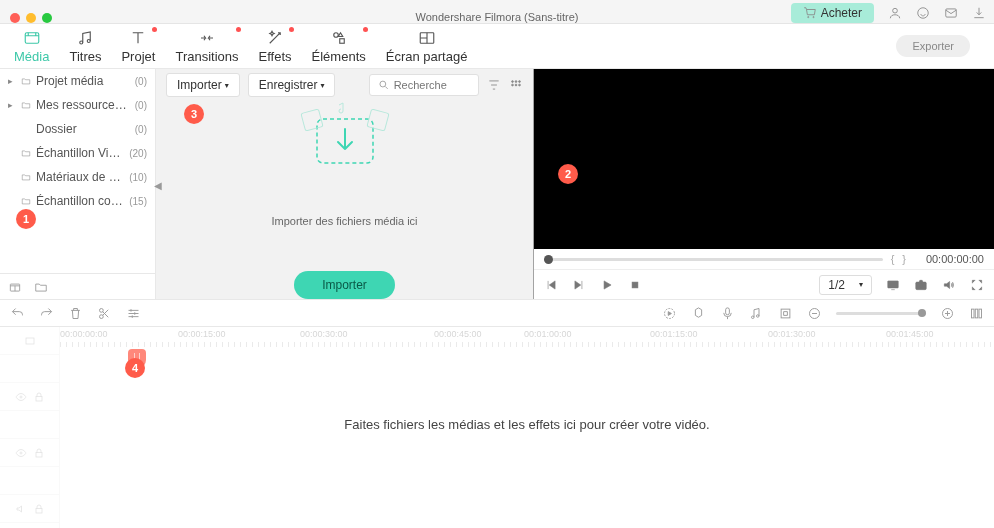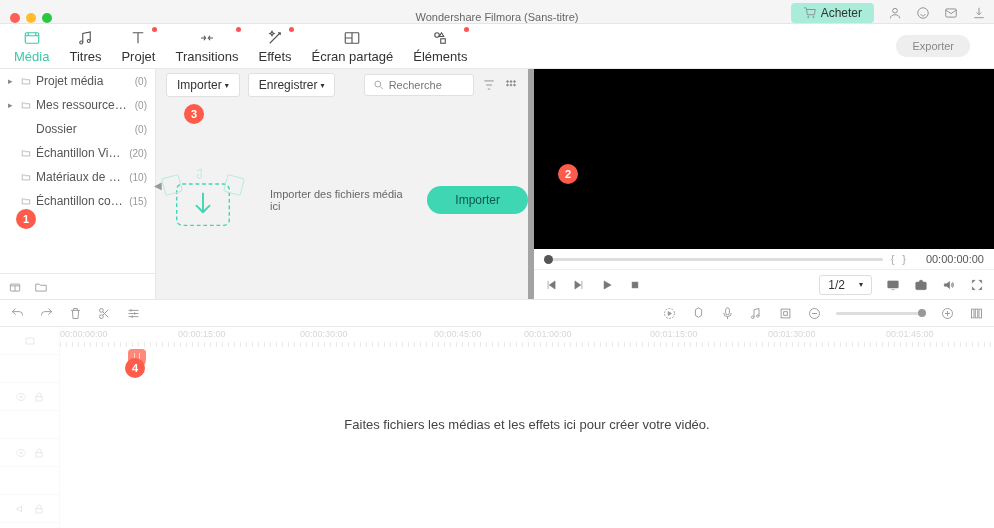--- a/index.html
+++ b/index.html
@@ -23,27 +23,27 @@
 .mid{display:flex;height:230px}
 .sidebar{width:156px;border-right:1px solid #e8e8e8;display:flex;flex-direction:column;position:relative}
 .sb-list{flex:1;overflow:auto}
 .sb-item{display:flex;align-items:center;padding:5px 8px;gap:4px;cursor:pointer;font-size:11px}
 .sb-item .chev{width:8px;font-size:9px;color:#888}
 .sb-item .fold{width:12px;height:10px;stroke:#888;fill:none;stroke-width:1.3}
 .sb-item .name{flex:1;white-space:nowrap;overflow:hidden;text-overflow:ellipsis;color:#555}
 .sb-item .cnt{color:#999;font-size:10px}
 .sb-foot{height:26px;border-top:1px solid #e8e8e8;display:flex;align-items:center;padding:0 8px;gap:12px}
 .sb-foot svg{width:14px;height:14px;stroke:#999;fill:none;stroke-width:1.5}
-.mediapane{flex:1;max-width:378px;background:#f2f2f2;display:flex;flex-direction:column;border-right:6px solid #a3a3a3}
+.mediapane{flex:1;max-width:378px;background:#f2f2f2;display:flex;flex-direction:column;border-right:1px solid #a3a3a3}
 .mp-bar{height:32px;display:flex;align-items:center;padding:0 10px;gap:8px;background:#f2f2f2}
 .mp-btn{background:#fff;border:1px solid #e0e0e0;border-radius:3px;padding:4px 10px;font-size:11px;display:flex;align-items:center;gap:3px;cursor:pointer}
 .search{margin-left:auto;background:#fff;border:1px solid #e0e0e0;border-radius:3px;padding:3px 8px;display:flex;align-items:center;gap:4px;width:110px}
 .search input{border:none;outline:none;width:100%;font-size:11px;background:transparent}
 .mp-bar svg{width:14px;height:14px;stroke:#888;fill:none;stroke-width:1.5}
-.mp-body{flex:1;display:flex;flex-direction:row;align-items:center;justify-content:space-between;gap:20px}
+.mp-body{flex:1;display:flex;flex-direction:column;align-items:center;justify-content:space-between;gap:20px}
 .mp-text{font-size:11px;color:#666}
 .mp-import{background:#3ed6b3;border-radius:16px;padding:7px 28px;font-size:12px;color:#0a5947;cursor:pointer}
 .preview{flex:1;background:#fff;display:flex;flex-direction:column}
 .pv-screen{flex:1;background:#000;margin:0}
 .pv-prog{height:20px;display:flex;align-items:center;padding:0 10px;gap:8px}
 .pv-prog .track{flex:1;height:3px;background:#ddd;border-radius:2px;position:relative}
 .pv-prog .track::before{content:"";position:absolute;left:0;top:-3px;width:9px;height:9px;background:#555;border-radius:50%}
 .pv-prog .braces{color:#aaa;font-size:11px}
 .pv-prog .time{font-size:11px;color:#555;min-width:70px;text-align:right;font-variant-numeric:tabular-nums}
 .pv-ctrl{height:30px;display:flex;align-items:center;padding:0 10px;gap:14px;border-top:1px solid #eee}
@@ -137,34 +137,34 @@
     <span>Transitions</span>
   </div>
   <div class="tab">
     <div class="dot"></div>
     <svg viewBox="0 0 24 24">
         <path d="M5 19L19 5m-3 0h3v3M8 3l1 2 2 1-2 1-1 2-1-2-2-1 2-1z"></path>
       </svg>
     <span>Effets</span>
   </div>
   <div class="tab">
-    <svg viewBox="0 0 24 24">
-        <rect x="3" y="5" width="18" height="14" rx="1"></rect>
-        <path d="M12 5v14M3 12h9"></path>
-      </svg>
-    <span>Écran partagé</span>
-  </div>
-  <div class="tab">
     <div class="dot"></div>
     <svg viewBox="0 0 24 24">
         <circle cx="8" cy="8" r="3"></circle>
         <rect x="13" y="13" width="6" height="6"></rect>
         <path d="M14 5l3 5h-6z"></path>
       </svg>
     <span>Éléments</span>
+  </div>
+  <div class="tab">
+    <svg viewBox="0 0 24 24">
+        <rect x="3" y="5" width="18" height="14" rx="1"></rect>
+        <path d="M12 5v14M3 12h9"></path>
+      </svg>
+    <span>Écran partagé</span>
   </div>
   <div class="export">Exporter</div>
 </div>
 
 <div class="mid">
   <div class="sidebar">
     <div class="sb-list" id="sb-list">
         <div class="sb-item">
           <span class="chev">▸</span>
           <svg class="fold" viewBox="0 0 24 24">

